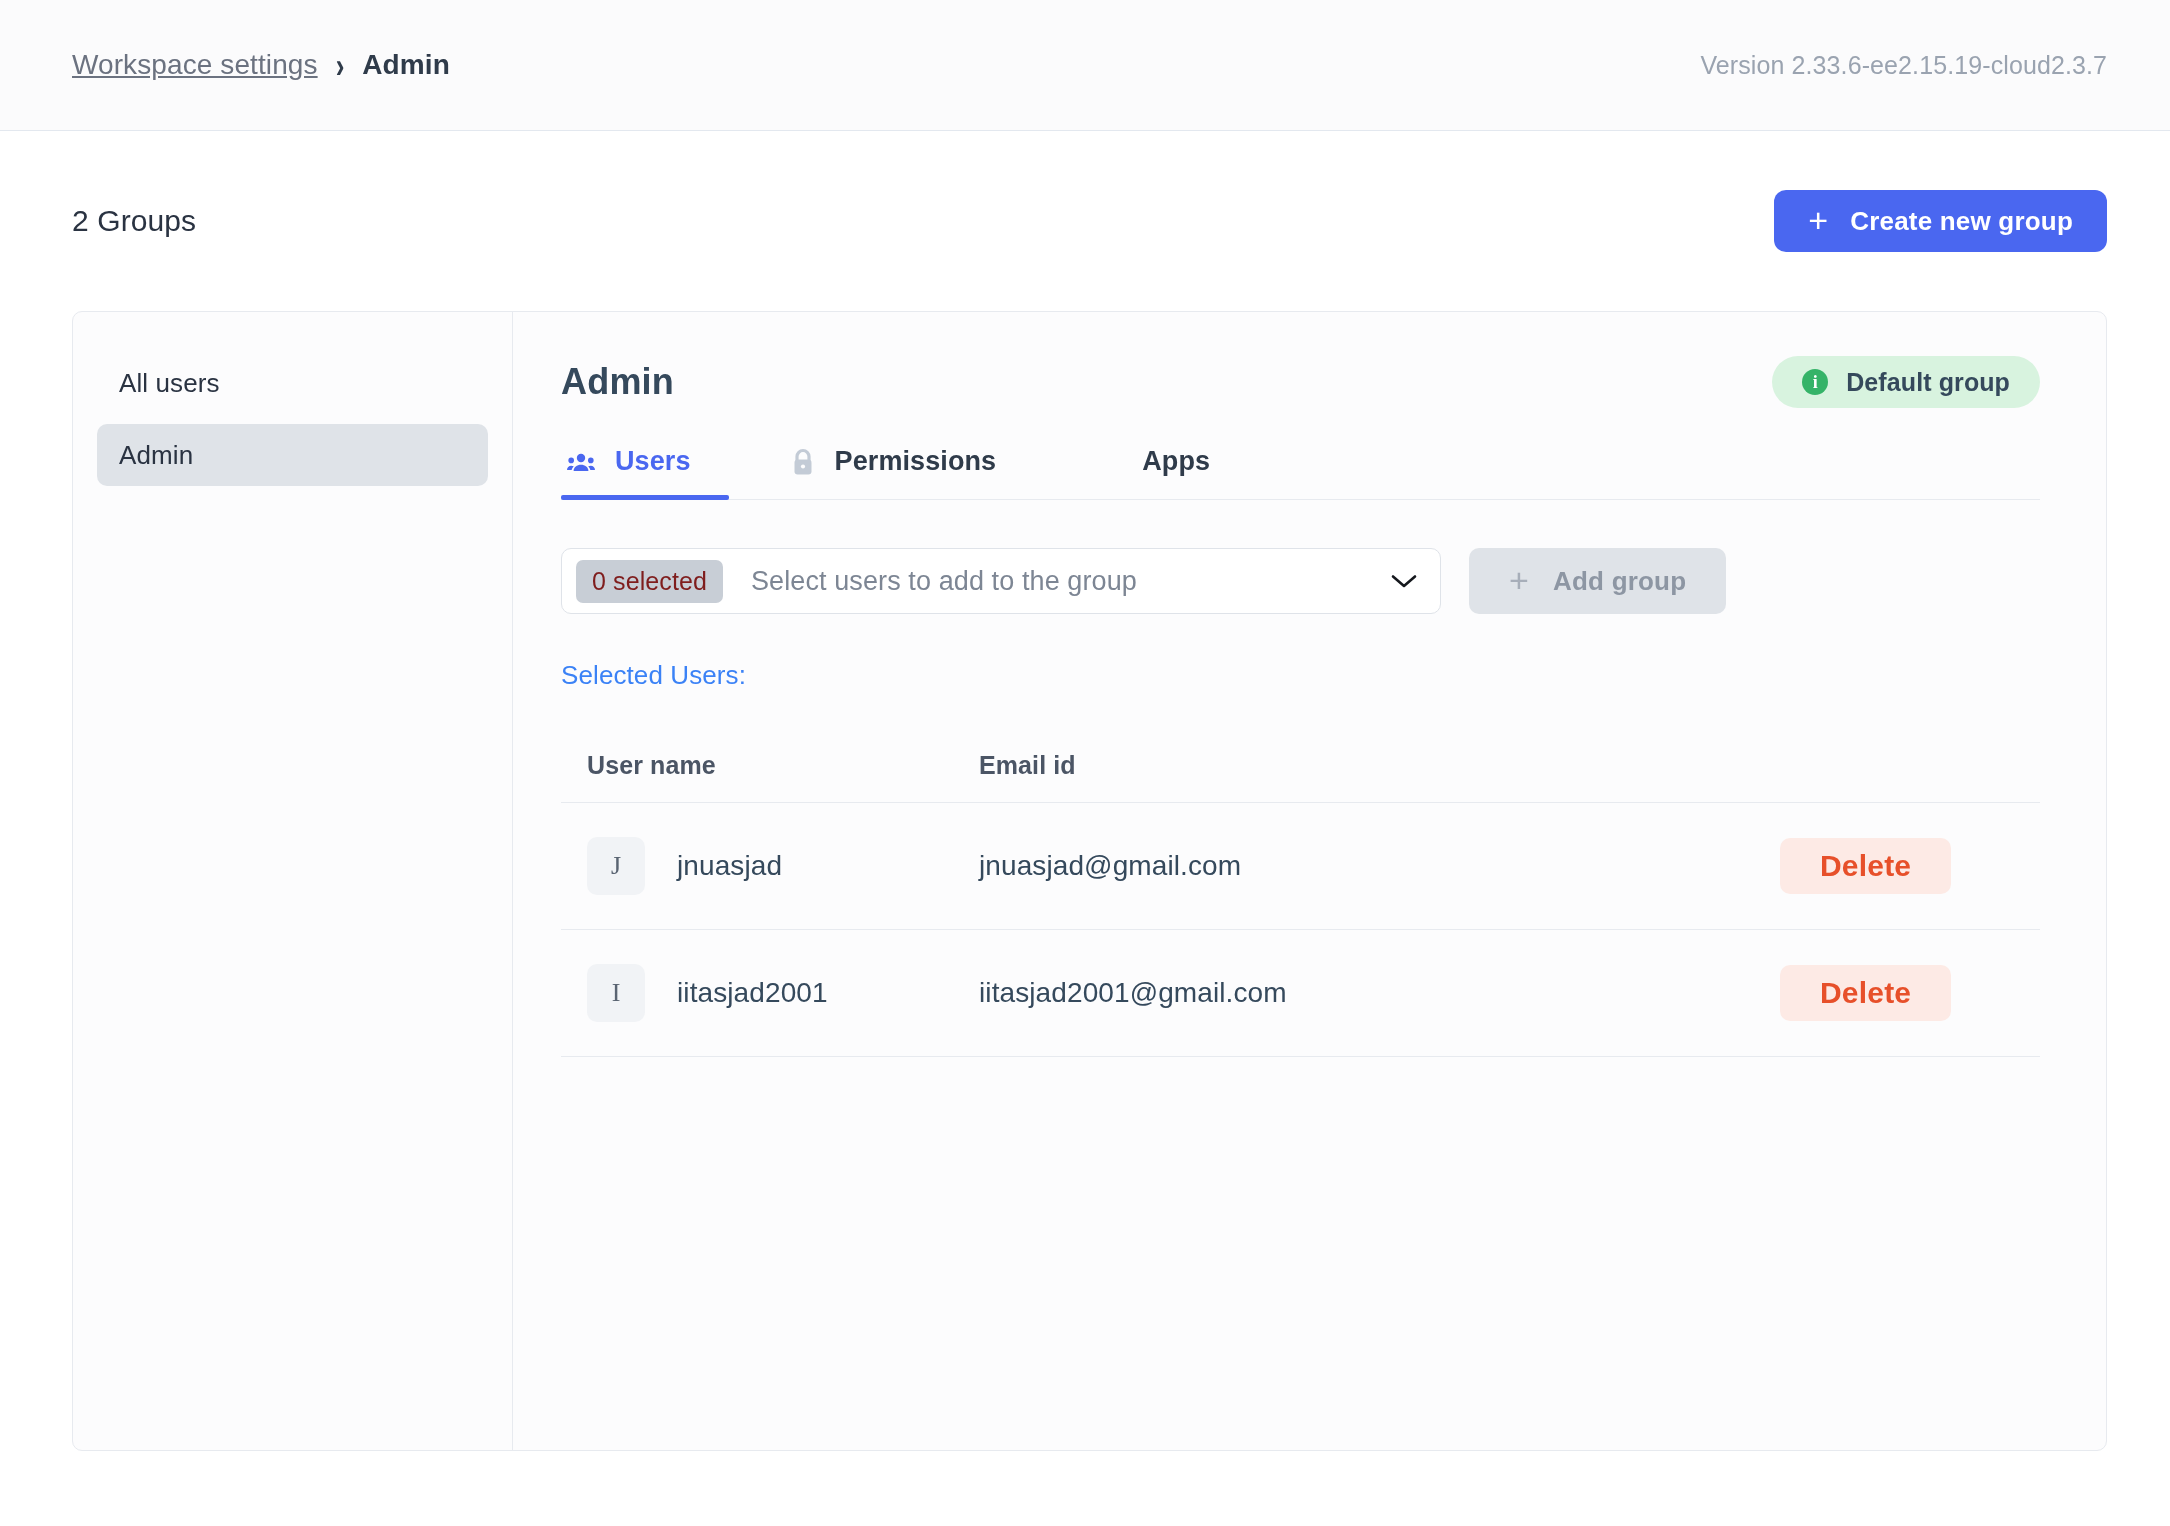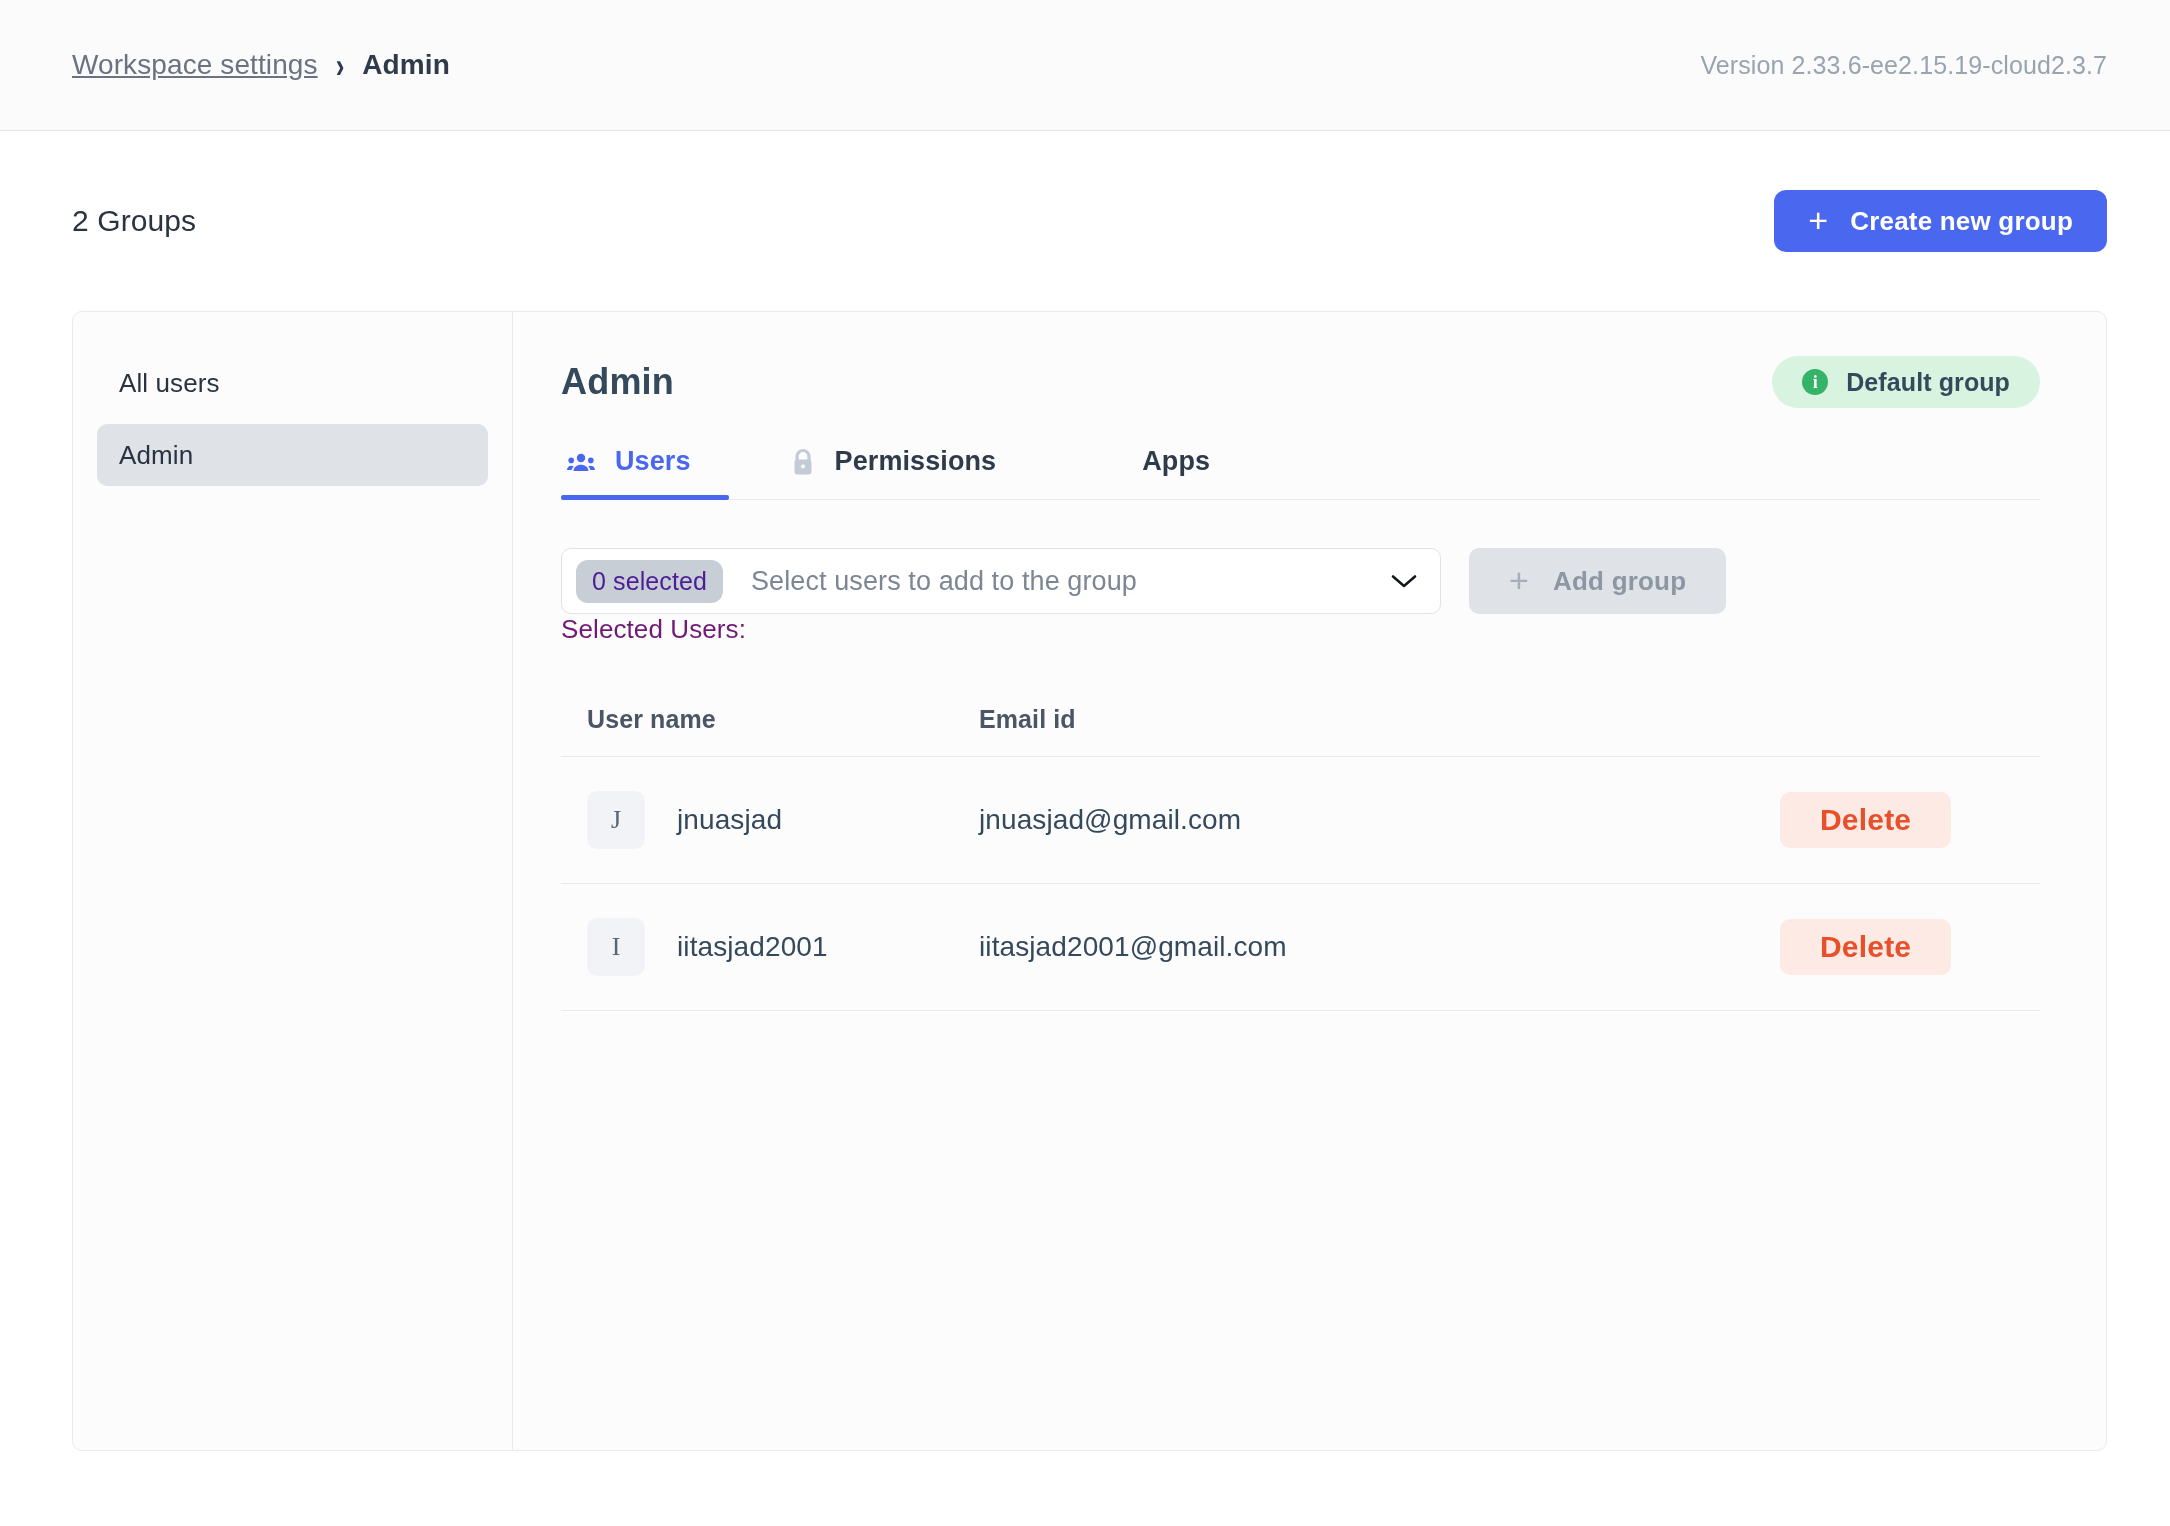--- a/index.html
+++ b/index.html
@@ -225,24 +225,24 @@
     border: 1px solid #dfe3e9;
     border-radius: 10px;
     background: #ffffff;
     display: flex;
     align-items: center;
     padding: 0 22px 0 14px;
     cursor: pointer;
   }
   .chip-count {
     background: #c8ced6;
-    border-radius: 12px;
+    border-radius: 7px;
     padding: 7px 16px;
     font-size: 25px;
-    color: #4c1d95;
+    color: #7f1d1d;
     letter-spacing: .1px;
   }
   .ms-placeholder {
     flex: 1;
     margin-left: 28px;
     font-size: 27px;
     color: #7d8694;
     letter-spacing: .1px;
   }
   .chev {
@@ -261,22 +261,23 @@
     gap: 24px;
     font-size: 26px;
     font-weight: 700;
     font-family: inherit;
     cursor: not-allowed;
     letter-spacing: .2px;
   }
   .btn-add .plus-glyph { color: #a7aeb9; }
 
   .selected-label {
-    font-size: 26px;
-    color: #701a75;
+    margin-top: 46px;
+    font-size: 26px;
+    color: #3b82f6;
     letter-spacing: .1px;
   }
 
   
   .tbl { margin-top: 60px; }
   .tbl-head {
     display: flex;
     align-items: center;
     padding: 0 0 22px 26px;
     border-bottom: 1px solid #e7eaef;

